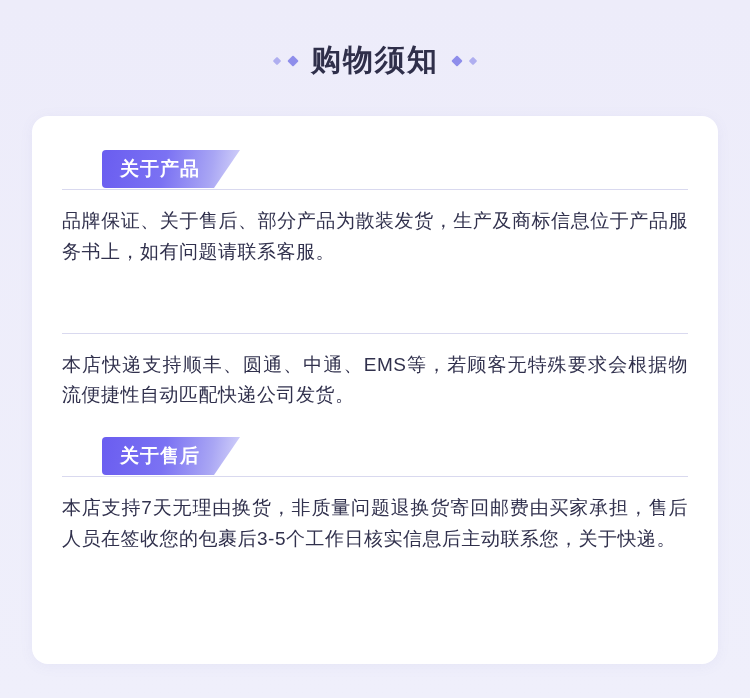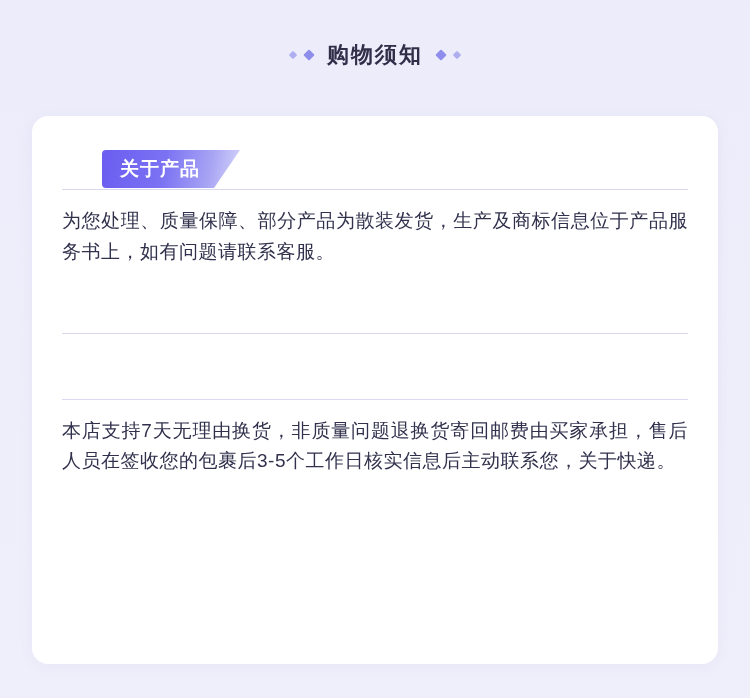--- a/index.html
+++ b/index.html
@@ -43,21 +43,21 @@
     transform: rotate(45deg);
     border-radius: 1px;
     opacity: .85;
   }
   .dot.small {
     width: 6px;
     height: 6px;
     opacity: .55;
   }
   .header-title {
-    font-size: 22px;
+    font-size: 30px;
     font-weight: bold;
     color: #2f2f4a;
     letter-spacing: 2px;
   }
 
   
   .card {
     position: absolute;
     left: 32px;
     top: 116px;
@@ -134,30 +134,32 @@
     </span>
   </div>
 
   <div class="card">
 
     <div class="section">
       <div class="tag-row">
         <span class="tag">关于产品</span>
         <span class="tag-underline"></span>
       </div>
-      <p class="body-text">为您处理、质量保障、部分产品为散装发货，生产及商标信息位于产品服务书上，如有问题请联系客服。</p>
+      <p class="body-text">品牌保证、关于售后、部分产品为散装发货，生产及商标信息位于产品服务书上，如有问题请联系客服。</p>
     </div>
 
     <div class="section">
       <div class="tag-row">
         <span class="tag-underline"></span>
       </div>
+      <p class="body-text">本店快递支持顺丰、圆通、中通、EMS等，若顾客无特殊要求会根据物流便捷性自动匹配快递公司发货。</p>
     </div>
 
     <div class="section">
       <div class="tag-row">
+        <span class="tag">关于售后</span>
         <span class="tag-underline"></span>
       </div>
       <p class="body-text">本店支持7天无理由换货，非质量问题退换货寄回邮费由买家承担，售后人员在签收您的包裹后3-5个工作日核实信息后主动联系您，关于快递。</p>
     </div>
 
   </div>
 </div>
 
 </body></html>

